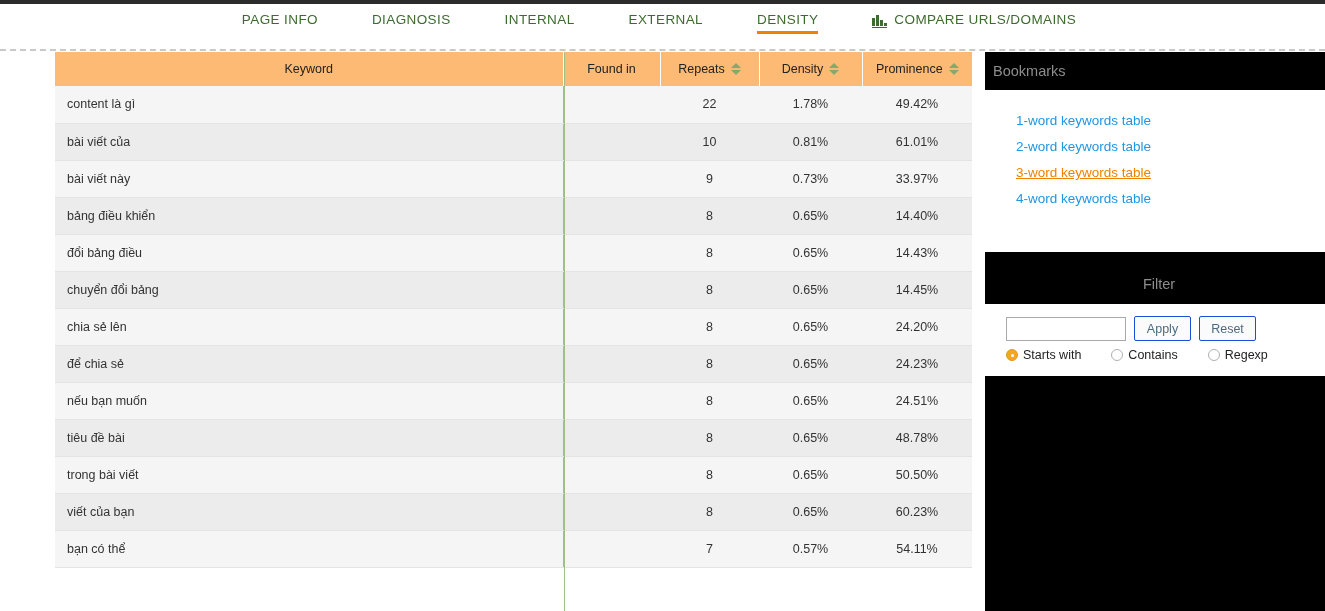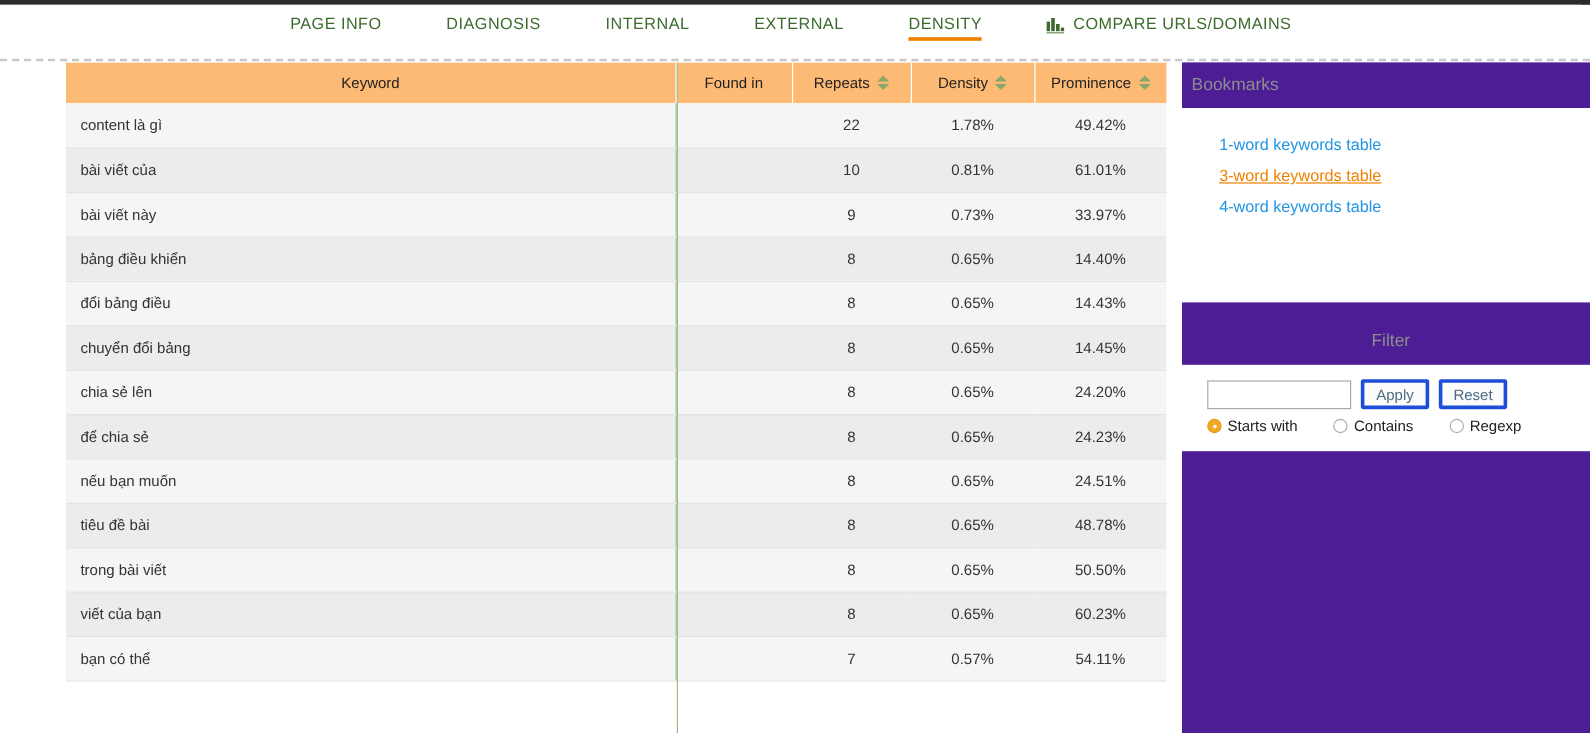--- a/index.html
+++ b/index.html
@@ -111,21 +111,21 @@
   td.num { text-align: center; }
   .vline {
     position: absolute; left: 564px; top: 0; width: 1px; height: 559px;
     background: #9fbf86;
   }
 
   
   .sidebar {
     position: absolute; left: 985px; top: 0;
     width: 340px; height: 559px;
-    background: #4c1d95;
+    background: #000000;
   }
   .panel-title {
     color: #8d8d8d;
     font-size: 14.5px;
     padding: 11px 0 0 8px;
     height: 38px;
   }
   .card { background: #ffffff; }
   .bm-card { height: 162px; padding: 18px 0 0 31px; }
   .bm-link {
@@ -142,21 +142,21 @@
     width: 120px; height: 24px;
     border: 1px solid #a9a9a9;
     background: #ffffff;
     font-family: "Liberation Sans", sans-serif;
     font-size: 12px;
     padding: 0 4px;
   }
   .fbtn {
     height: 25px;
     min-width: 57px;
-    border: 3px solid #1d4ed8;
+    border: 1px solid #1d4ed8;
     background: #fbfbfb;
     color: #4c6b80;
     font-size: 12.5px;
     font-family: "Liberation Sans", sans-serif;
     cursor: pointer;
     border-radius: 2px;
   }
   .radio-row { display: flex; align-items: center; gap: 5px; margin-top: 7px; }
   .radio-opt { display: flex; align-items: center; gap: 5px; margin-right: 25px; cursor: pointer; }
   .radio {
@@ -348,20 +348,21 @@
           </tbody>
       </table>
     </div>
 
     <div class="sidebar">
 
       <div class="panel-title">Bookmarks</div>
       <div class="card bm-card">
         <div id="bm-links">
             <span class="bm-link">1-word keywords table</span>
+            <span class="bm-link">2-word keywords table</span>
             <span class="bm-link active">3-word keywords table</span>
             <span class="bm-link">4-word keywords table</span>
           </div>
       </div>
 
       <div class="panel-title" style="padding-top:24px;height:52px;text-align:center;">Filter</div>
       <div class="card filter-card">
         <div class="filter-row">
           <input class="filter-input" type="text" placeholder="" style="">
           <button class="fbtn">Apply</button>

